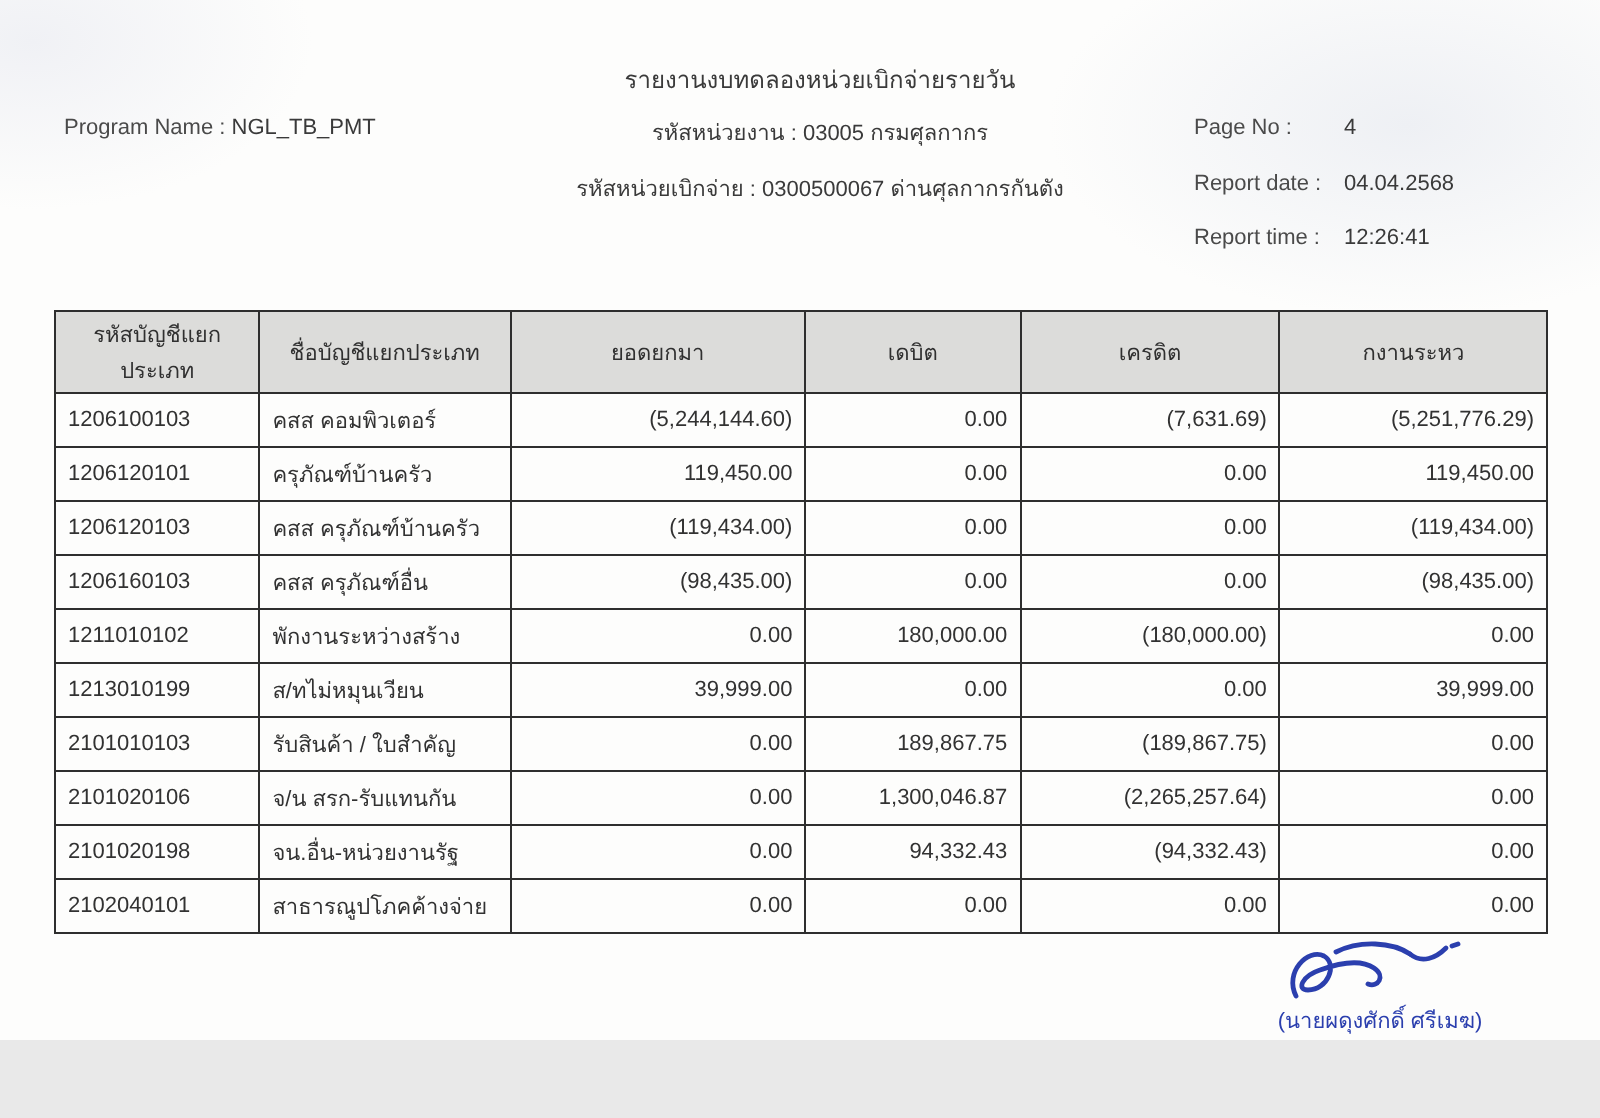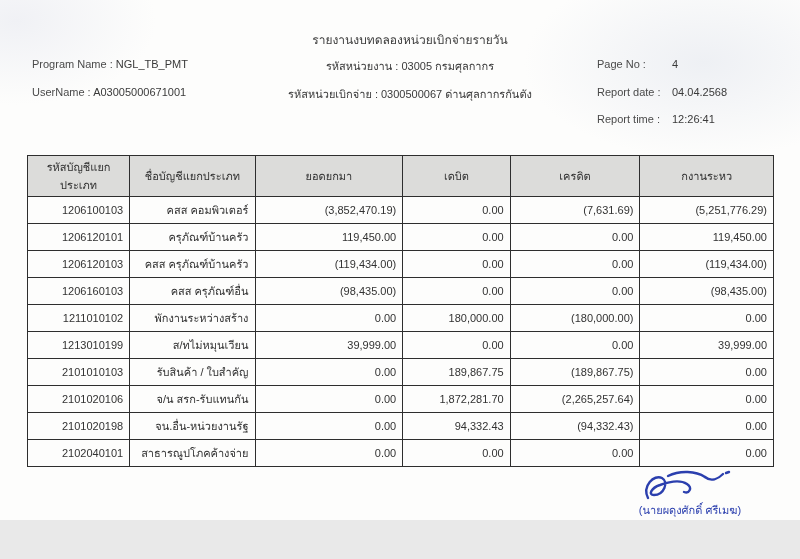--- a/index.html
+++ b/index.html
@@ -33,43 +33,39 @@
     font-size:11px;
     color:#303030;
   }
   .report-table td{
     border:1.4px solid #2e2e2e;
     height:26px;
     padding:0 6px;
     overflow:hidden;
     white-space:nowrap;
   }
-  .cell-text{text-align:right;}
+  .cell-text{text-align:left;}
   .cell-num{text-align:right;}
   .signature{position:absolute;color:#2b3fae;}
   .sig-script{left:638px;top:468px;width:95px;height:40px;}
   .sig-name{left:600px;top:501px;width:180px;text-align:center;font-size:11px;}
   .sig-title{left:600px;top:526px;width:170px;text-align:center;font-size:12px;}
 </style>
 </head>
 <body>
 
 <div class="page">
 
   <div class="hdr-text hdr-center title" style="top:30px;">รายงานงบทดลองหน่วยเบิกจ่ายรายวัน</div>
   <div class="hdr-text hdr-center" style="top:57px;">รหัสหน่วยงาน : 03005 กรมศุลกากร</div>
   <div class="hdr-text hdr-center" style="top:85px;">รหัสหน่วยเบิกจ่าย : 0300500067 ด่านศุลกากรกันตัง</div>
 
   <div class="hdr-text" style="left:32px;top:58px;">
     <span class="lbl">Program Name :</span>
     <span>NGL_TB_PMT</span>
-  </div>
-  <div class="hdr-text" style="left:32px;top:86px;">
-    <span class="lbl">UserName :</span>
-    <span>A03005000671001</span>
   </div>
 
   <div class="hdr-text lbl" style="left:597px;top:58px;">Page No :</div>
   <div class="hdr-text" style="left:672px;top:58px;">4</div>
   <div class="hdr-text lbl" style="left:597px;top:86px;">Report date :</div>
   <div class="hdr-text" style="left:672px;top:86px;">04.04.2568</div>
   <div class="hdr-text lbl" style="left:597px;top:113px;">Report time :</div>
   <div class="hdr-text" style="left:672px;top:113px;">12:26:41</div>
 
   <table class="report-table">
@@ -88,21 +84,21 @@
         <th>ยอดยกมา</th>
         <th>เดบิต</th>
         <th>เครดิต</th>
         <th>กงานระหว</th>
       </tr>
     </thead>
     <tbody>
         <tr>
           <td class="cell-text">1206100103</td>
           <td class="cell-text">คสส คอมพิวเตอร์</td>
-          <td class="cell-num">(3,852,470.19)</td>
+          <td class="cell-num">(5,244,144.60)</td>
           <td class="cell-num">0.00</td>
           <td class="cell-num">(7,631.69)</td>
           <td class="cell-num">(5,251,776.29)</td>
         </tr>
         <tr>
           <td class="cell-text">1206120101</td>
           <td class="cell-text">ครุภัณฑ์บ้านครัว</td>
           <td class="cell-num">119,450.00</td>
           <td class="cell-num">0.00</td>
           <td class="cell-num">0.00</td>
@@ -145,21 +141,21 @@
           <td class="cell-text">รับสินค้า / ใบสำคัญ</td>
           <td class="cell-num">0.00</td>
           <td class="cell-num">189,867.75</td>
           <td class="cell-num">(189,867.75)</td>
           <td class="cell-num">0.00</td>
         </tr>
         <tr>
           <td class="cell-text">2101020106</td>
           <td class="cell-text">จ/น สรก-รับแทนกัน</td>
           <td class="cell-num">0.00</td>
-          <td class="cell-num">1,872,281.70</td>
+          <td class="cell-num">1,300,046.87</td>
           <td class="cell-num">(2,265,257.64)</td>
           <td class="cell-num">0.00</td>
         </tr>
         <tr>
           <td class="cell-text">2101020198</td>
           <td class="cell-text">จน.อื่น-หน่วยงานรัฐ</td>
           <td class="cell-num">0.00</td>
           <td class="cell-num">94,332.43</td>
           <td class="cell-num">(94,332.43)</td>
           <td class="cell-num">0.00</td>

